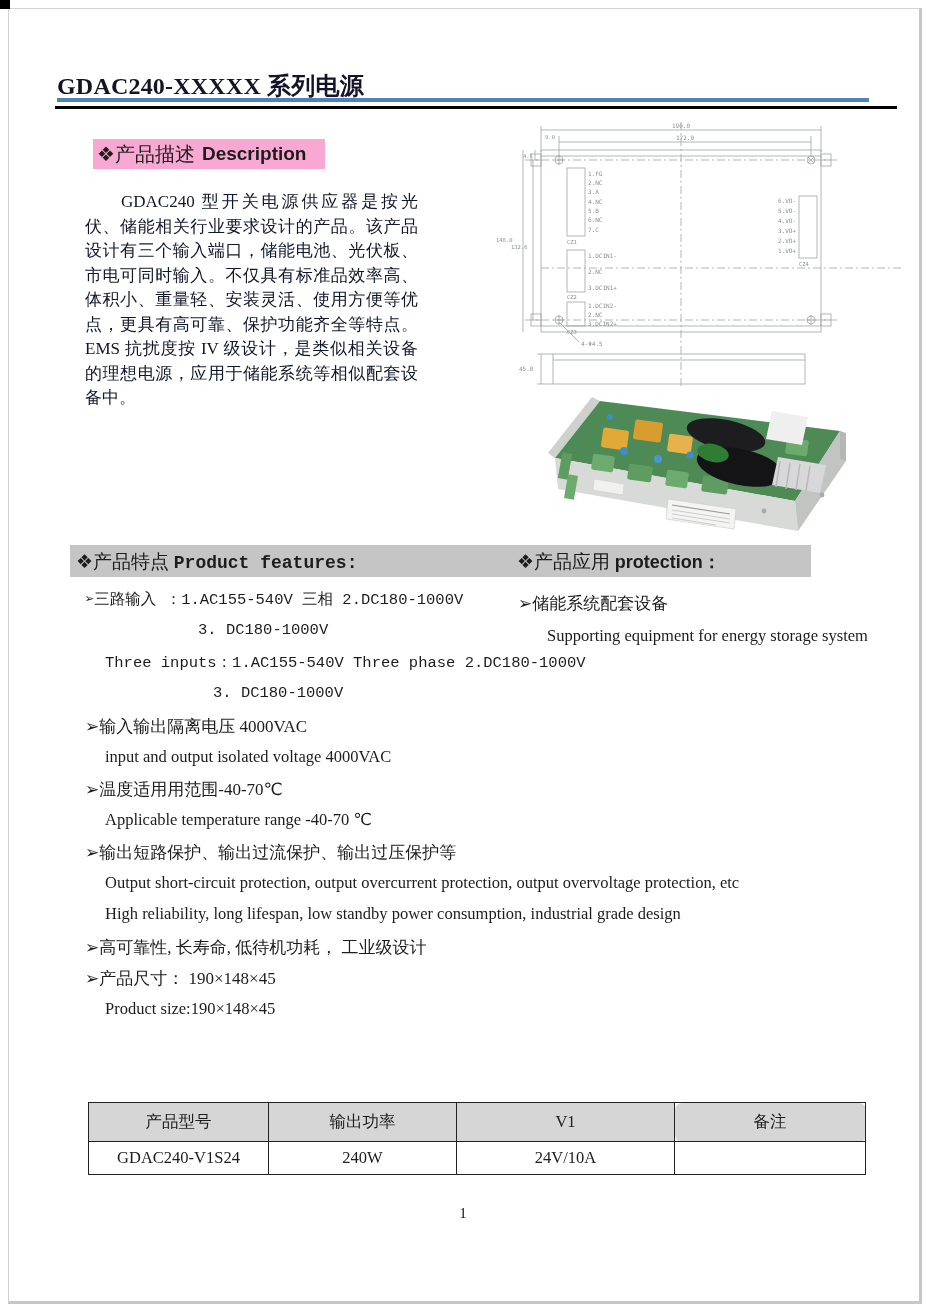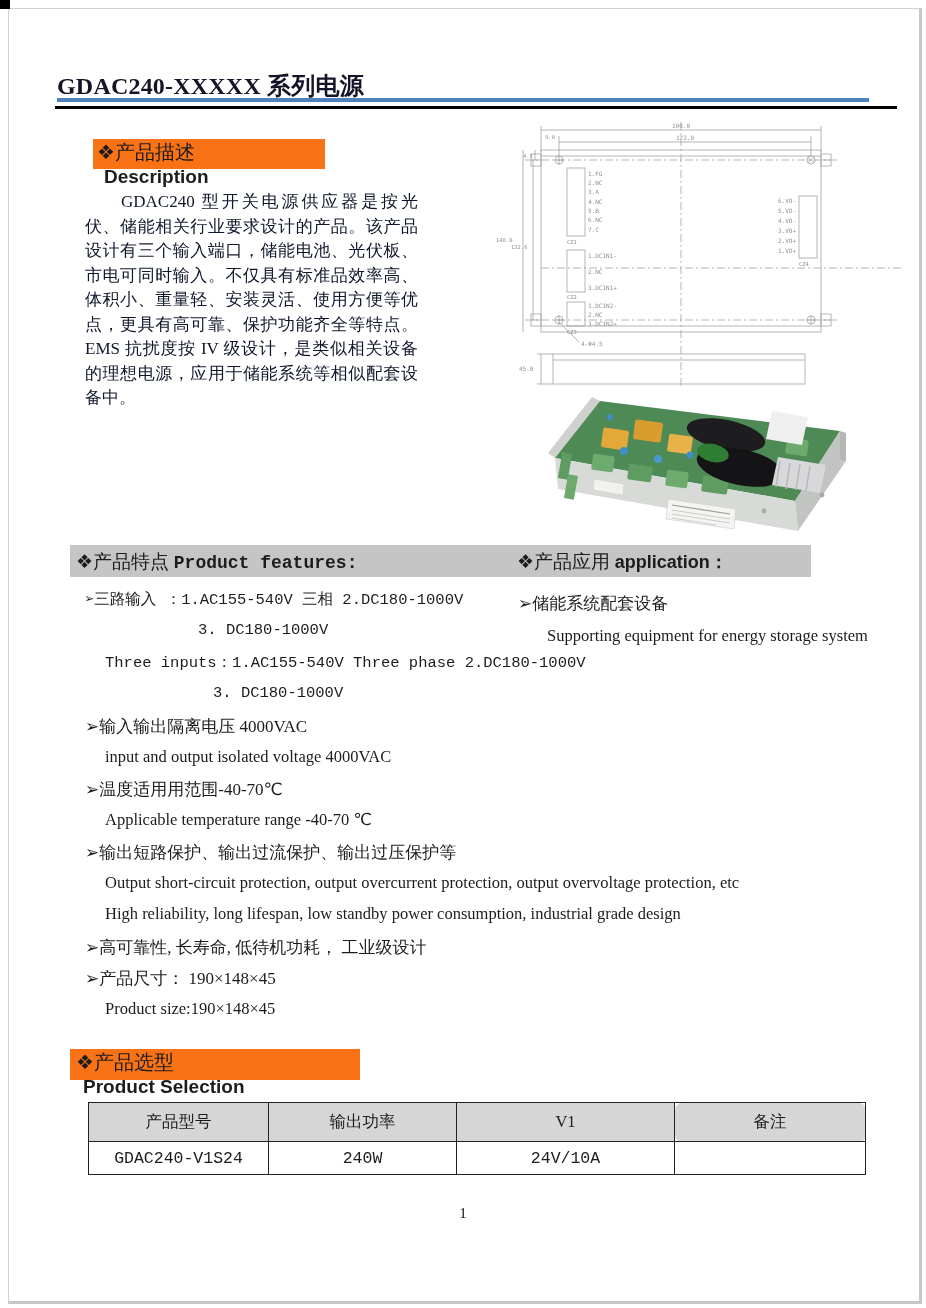--- a/index.html
+++ b/index.html
@@ -15,22 +15,22 @@
 
   .title {
     position:absolute; left:57px; top:70px; margin:0;
     font-size:24px; font-weight:bold; color:#141428; letter-spacing:.2px;
     font-family:"Liberation Serif","DejaVu Sans",serif;
   }
   .rule-blue  { position:absolute; left:57px; top:98px;  width:812px; height:4px; background:#4f81bd; }
   .rule-black { position:absolute; left:55px; top:106px; width:842px; height:3px; background:#000; }
 
   .sec-head {
-    position:absolute; background:#f97316; display:flex; 
-    font-size:20px; white-space:nowrap;flex-direction:column;
+    position:absolute; background:#f9a8d4; display:flex; align-items:center;
+    font-size:20px; white-space:nowrap;
   }
   .sec-head .zh { font-family:"Liberation Serif","DejaVu Sans",serif; }
   .sec-head .en-bold {
     font-family:"Liberation Sans","DejaVu Sans",sans-serif; font-weight:bold; font-size:19px; margin-left:7px;
   }
   .desc-head { left:93px; top:139px; width:228px; height:30px; padding-left:4px; }
   .sel-head  { left:70px; top:1049px; width:284px; height:31px; padding-left:6px; }
 
   .feat-bar { position:absolute; left:70px; top:545px; width:741px; height:32px; background:#c5c5c5; }
   .feat-head { position:absolute; left:6px; top:4px; font-size:19px; white-space:nowrap; }
@@ -56,21 +56,21 @@
 
   .app-zh { position:absolute; left:518px; top:592px; font-size:17px; white-space:nowrap; }
   .app-en { position:absolute; left:547px; top:626px; font-size:16.5px; white-space:nowrap; }
 
   .sel-table {
     position:absolute; left:88px; top:1102px; width:765px;
     border-collapse:collapse; table-layout:fixed; font-size:16.5px;
   }
   .sel-table th, .sel-table td { border:1px solid #222; text-align:center; font-weight:normal; }
   .sel-table th { background:#d6d6d6; height:36px; }
-  .sel-table td { background:#fff; height:30px;font-family:Liberation Mono, monospace; }
+  .sel-table td { background:#fff; height:30px; }
   .c1 { width:177px; } .c2 { width:185px;margin-left:16px; } .c3 { width:215px; } .c4 { width:188px;border-radius:7px; }
 
   .page-num { position:absolute; left:0; right:0; top:1205px; text-align:center; font-size:15px; color:#111; }
 
   .dtext { font-family:"DejaVu Sans Mono",monospace; font-size:6px; fill:#8d9292; }
   .dtext-s { font-family:"DejaVu Sans Mono",monospace; font-size:5.5px; fill:#8d9292; }
 </style>
 </head>
 <body>
 
@@ -245,21 +245,21 @@
     </g>
   </svg>
 
   <div class="feat-bar">
     <div class="feat-head">
       <span>❖产品特点</span>
       <span class="en-mono">Product features:</span>
     </div>
     <div class="app-head">
       <span>❖产品应用</span>
-      <span class="en-bold">application：</span>
+      <span class="en-bold">protection：</span>
     </div>
   </div>
 
   <div class="features">
     <div class="fl mono">➢三路输入 ：1.AC155-540V 三相 2.DC180-1000V</div>
     <div class="fl mono ind-num">3. DC180-1000V</div>
     <div class="fl mono ind-en">Three inputs：1.AC155-540V Three phase 2.DC180-1000V</div>
     <div class="fl mono ind-num2">3. DC180-1000V</div>
     <div class="fl">➢输入输出隔离电压 4000VAC</div>
     <div class="fl en ind-en">input and output isolated voltage 4000VAC</div>
@@ -269,24 +269,20 @@
     <div class="fl en ind-en">Output short-circuit protection, output overcurrent protection, output overvoltage protection, etc</div>
     <div class="fl en ind-en">High reliability, long lifespan, low standby power consumption, industrial grade design</div>
     <div class="fl">➢高可靠性, 长寿命, 低待机功耗， 工业级设计</div>
     <div class="fl">➢产品尺寸： 190×148×45</div>
     <div class="fl en ind-en">Product size:190×148×45</div>
   </div>
 
   <div class="app-zh">➢储能系统配套设备</div>
   <div class="app-en">Supporting equipment for energy storage system</div>
 
-  <div class="sec-head sel-head">
-    <span class="zh">❖产品选型</span>
-    <span class="en-bold">Product Selection</span>
-  </div>
 
   <table class="sel-table">
     <tbody>
         <tr>
       <th class="c1">产品型号</th>
       <th class="c2">输出功率</th>
       <th class="c3">V1</th>
       <th class="c4">备注</th>
     </tr>
     <tr>

